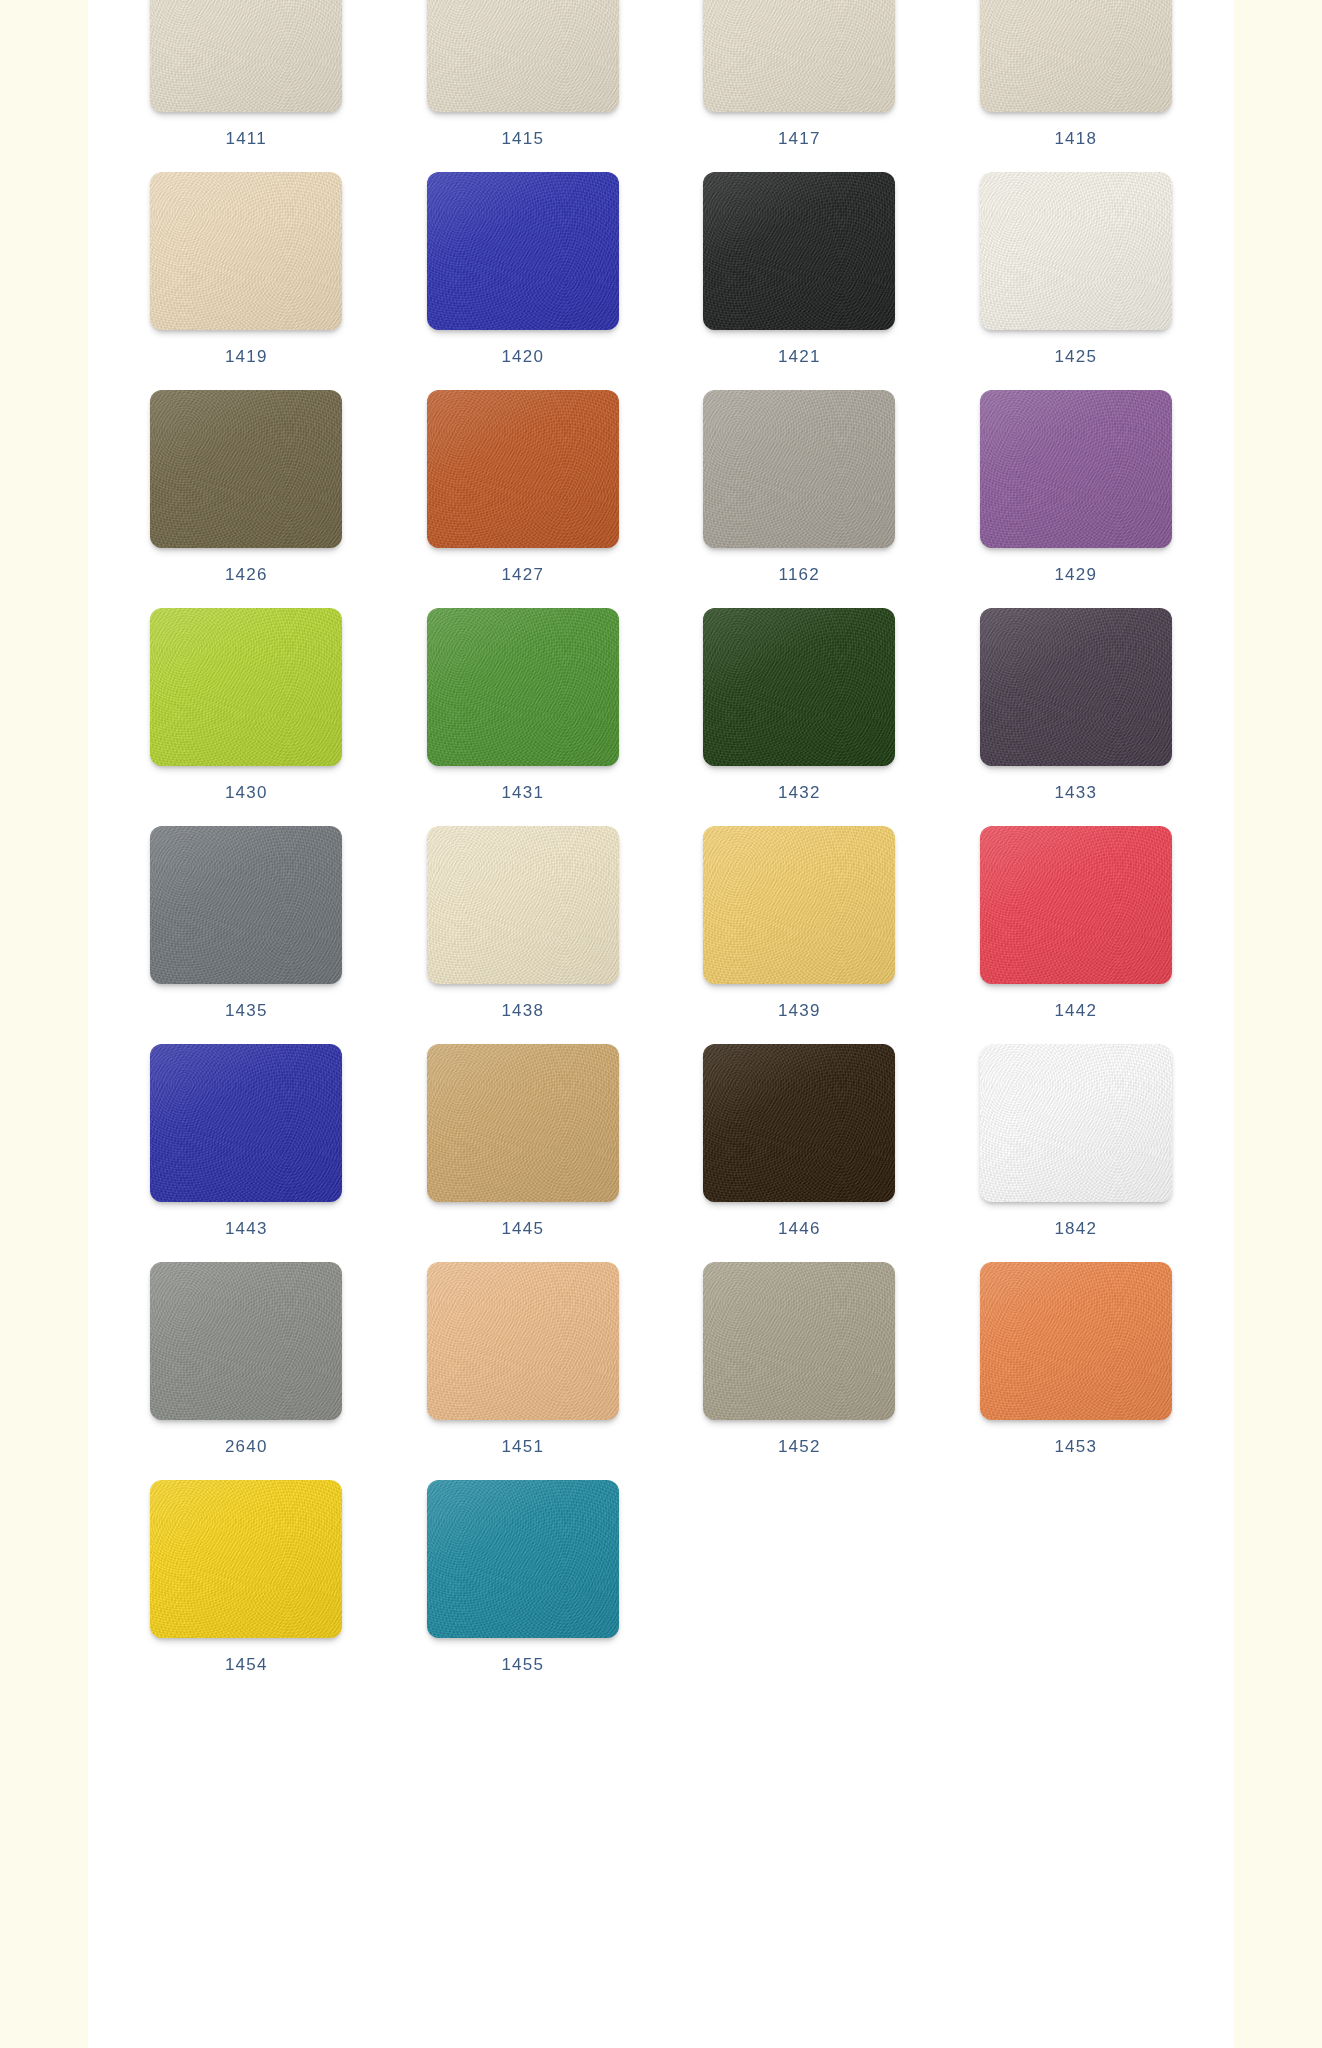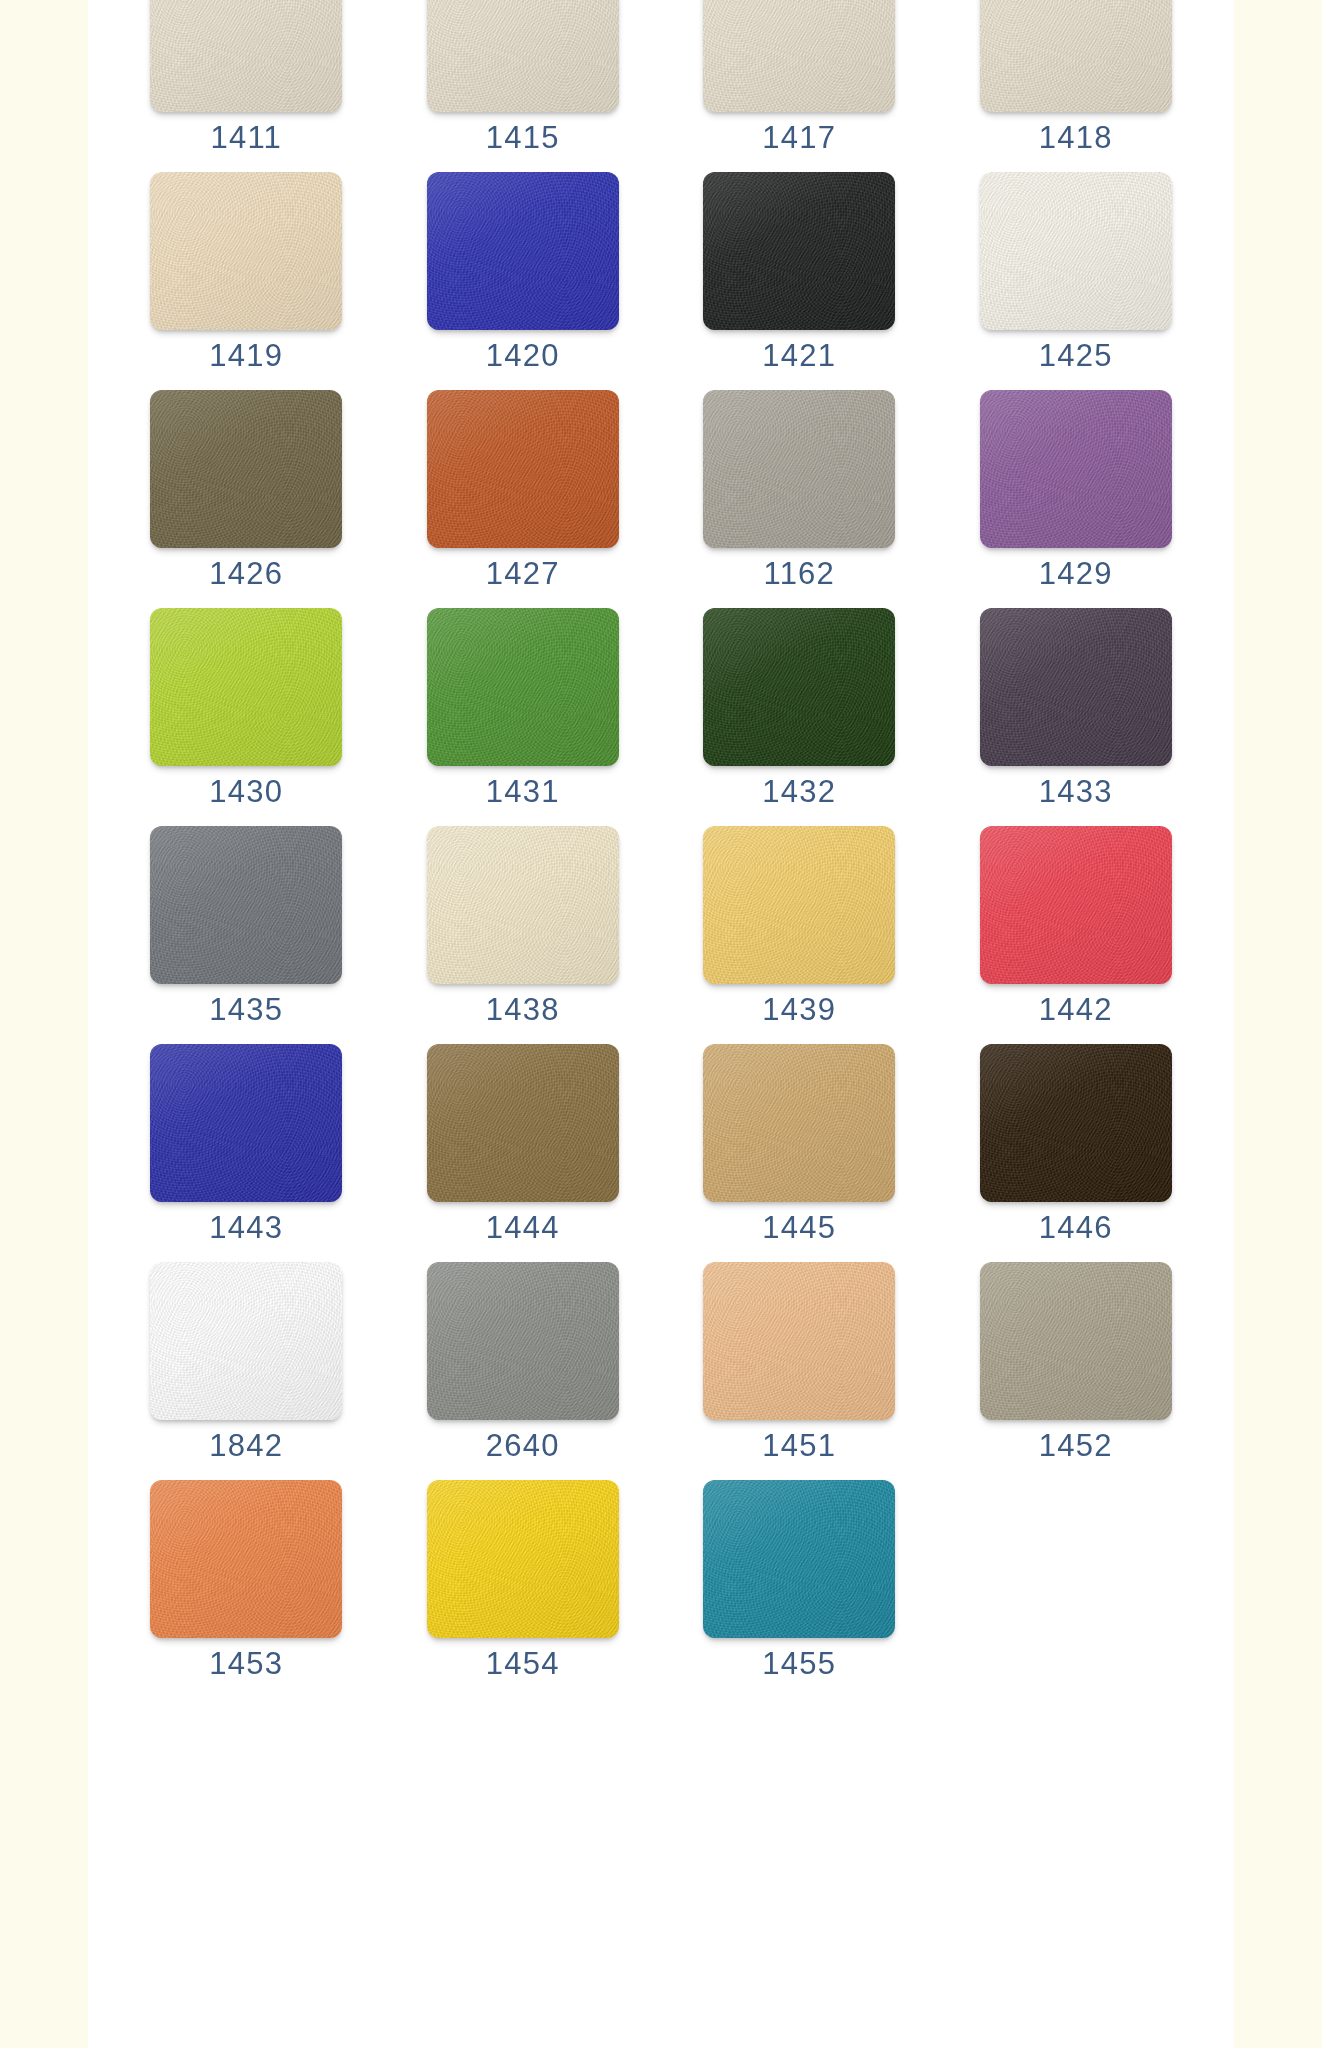--- a/index.html
+++ b/index.html
@@ -86,22 +86,22 @@
     content:"";
     position:absolute;
     inset:0;
     border-radius:12px;
     background:linear-gradient(152deg, rgba(255,255,255,0.14) 0%, rgba(255,255,255,0.03) 38%, rgba(0,0,0,0.05) 100%);
     z-index:2;
     pointer-events:none;
   }
 
   .swatch-label {
-    margin-top:10px;
-    font-size:31px;
+    margin-top:18px;
+    font-size:17px;
     letter-spacing:1.2px;
     color:#3d5a80;
     font-family:"Liberation Sans", sans-serif;
     text-align:center;
     line-height:1;
   }
 </style>
 </head>
 <body>
 
@@ -229,26 +229,20 @@
           <div class="swatch-label">1442</div>
         </div>
         <div class="swatch-cell">
           <div class="swatch-chip-wrap">
             <div class="swatch-chip" style="background: rgb(42, 44, 168);"></div>
           </div>
           <div class="swatch-label">1443</div>
         </div>
         <div class="swatch-cell">
           <div class="swatch-chip-wrap">
-            <div class="swatch-chip" style="background: rgb(138, 112, 64);"></div>
-          </div>
-          <div class="swatch-label">1444</div>
-        </div>
-        <div class="swatch-cell">
-          <div class="swatch-chip-wrap">
             <div class="swatch-chip" style="background: rgb(207, 169, 108);"></div>
           </div>
           <div class="swatch-label">1445</div>
         </div>
         <div class="swatch-cell">
           <div class="swatch-chip-wrap">
             <div class="swatch-chip" style="background: rgb(42, 26, 8);"></div>
           </div>
           <div class="swatch-label">1446</div>
         </div>

